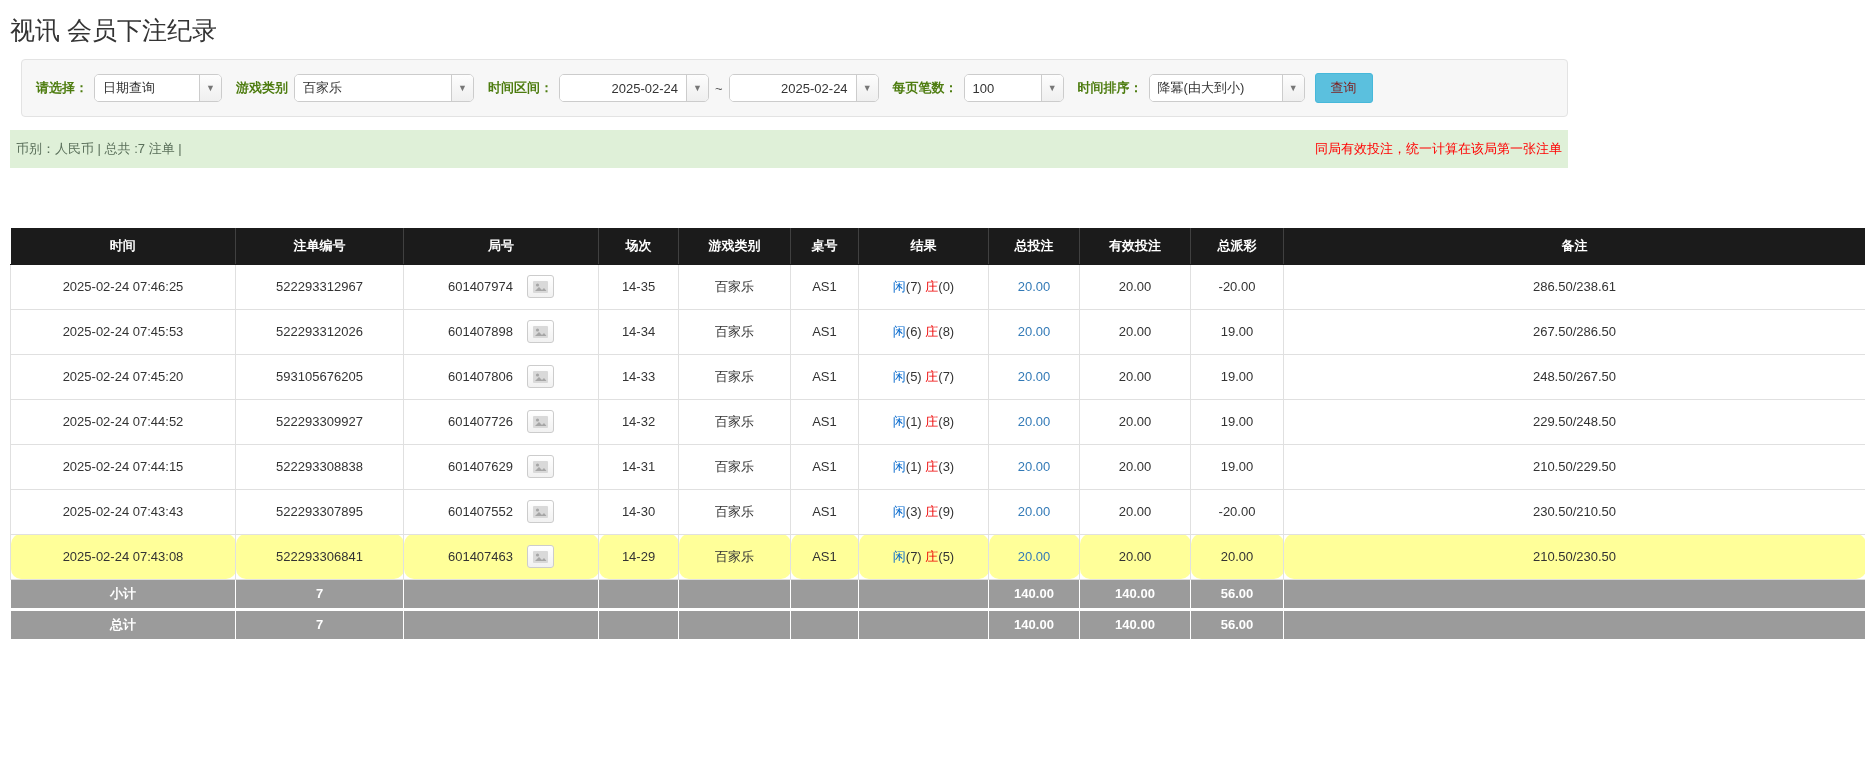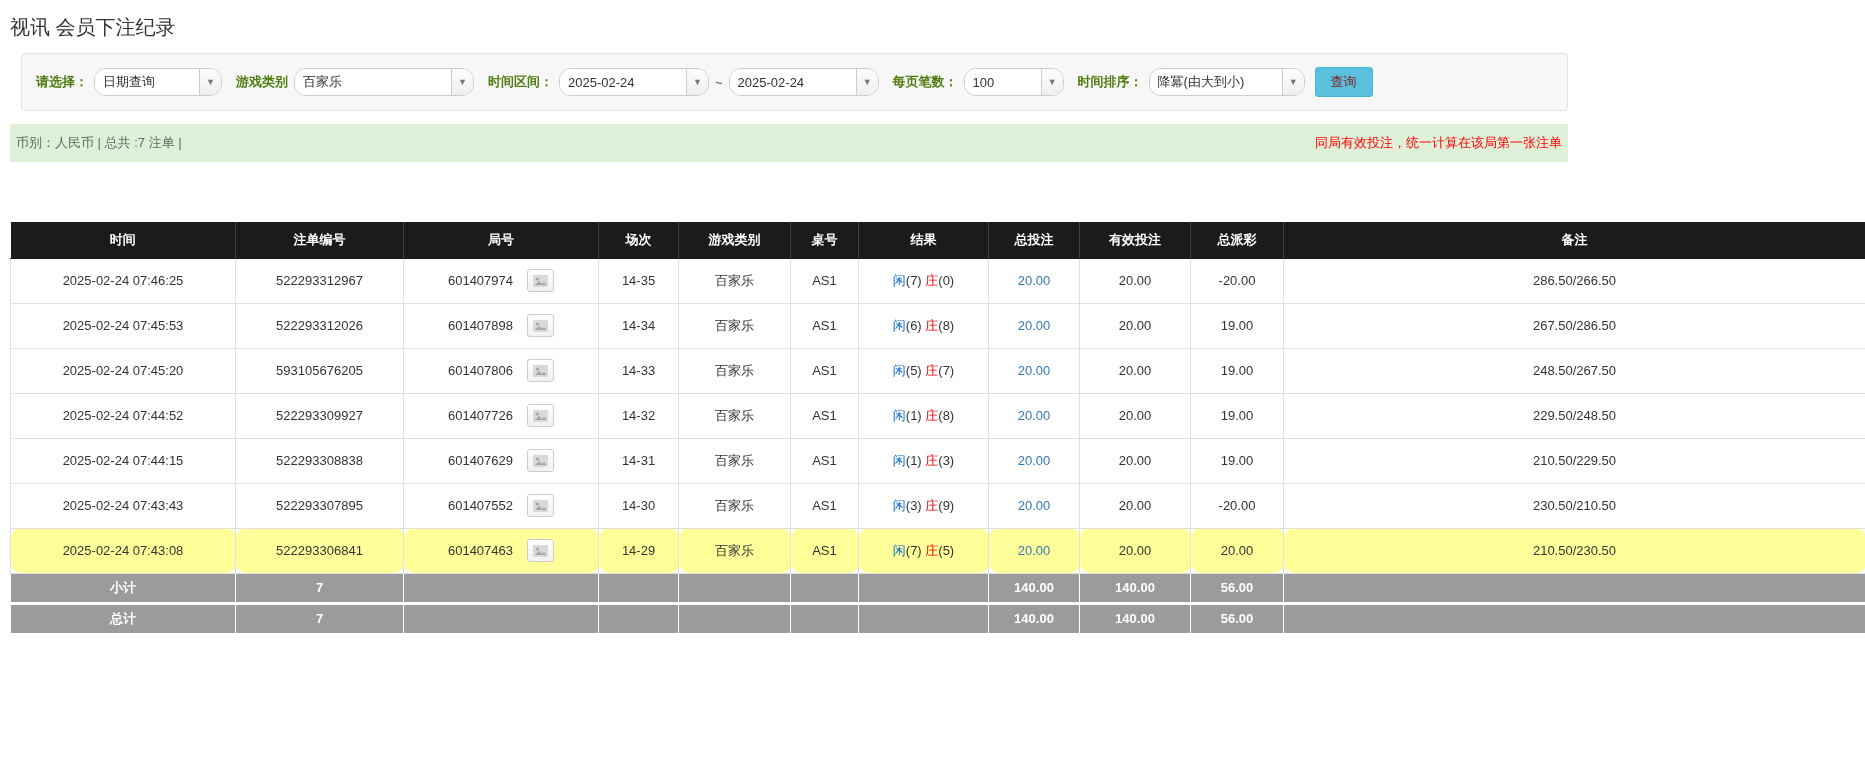--- a/index.html
+++ b/index.html
@@ -5,21 +5,21 @@
   * { box-sizing: border-box; }
   html, body { margin: 0; padding: 0; background: #fff; }
   body {
     font-family: "Liberation Sans", "DejaVu Sans", sans-serif;
     color: #333;
     min-width: 1865px;
     font-size: 13px;
   }
   
   .page-title {
-    font-size: 20px;
+    font-size: 25px;
     font-weight: normal;
     color: #333;
     margin: 14px 0 12px 10px;
   }
   
   .filter-panel {
     margin-left: 21px;
     width: 1547px;
     background: #f7f7f7;
     border: 1px solid #e3e3e3;
@@ -34,21 +34,21 @@
     color: #4d7c0f;
     margin: 0 6px 0 14px;
     font-size: 13px;
   }
   .flabel:first-child { margin-left: 4px; }
   .combo {
     display: inline-flex;
     align-items: stretch;
     background: #fff;
     border: 1px solid #ccc;
-    border-radius: 12px;
+    border-radius: 5px;
     height: 28px;
     overflow: hidden;
   }
   .combo-input {
     border: none;
     outline: none;
     padding: 0 8px;
     font-size: 13px;
     color: #333;
     font-family: inherit;
@@ -61,21 +61,21 @@
     background: linear-gradient(#fdfdfd, #efefef);
     display: flex;
     align-items: center;
     justify-content: center;
     color: #777;
     font-size: 9px;
     cursor: pointer;
   }
   .w-select .combo-input { width: 104px; }
   .w-game   .combo-input { width: 156px; }
-  .w-date   .combo-input { width: 126px; }
+  .w-date   .combo-input { width: 126px; text-align: right; }
   .w-size   .combo-input { width: 76px; }
   .w-sort   .combo-input { width: 132px; }
   .tilde { margin: 0 6px; color: #555; }
   .btn-search {
     margin-left: 10px;
     background: #5bc0de;
     border: 1px solid #46b8da;
     color: #7f1d1d;
     font-size: 13px;
     height: 30px;
@@ -246,21 +246,21 @@
       <td>14-35</td>
       <td>百家乐</td>
       <td>AS1</td>
       <td>
         <span class="p-label">闲</span><span>(7)</span>
         <span class="b-label">庄</span><span>(0)</span>
       </td>
       <td><span class="amount-link">20.00</span></td>
       <td>20.00</td>
       <td class="neg">-20.00</td>
-      <td>286.50/266.50</td>
+      <td>286.50/238.61</td>
     </tr>
     <tr>
       <td>2025-02-24 07:45:53</td>
       <td>522293312026</td>
       <td>
         <span class="round-cell-inner">
           <span>601407898</span>
           <span class="icon-btn">
               <svg width="15" height="12">
                 <rect width="15" height="12" rx="1" fill="#d9d9d9"></rect>

